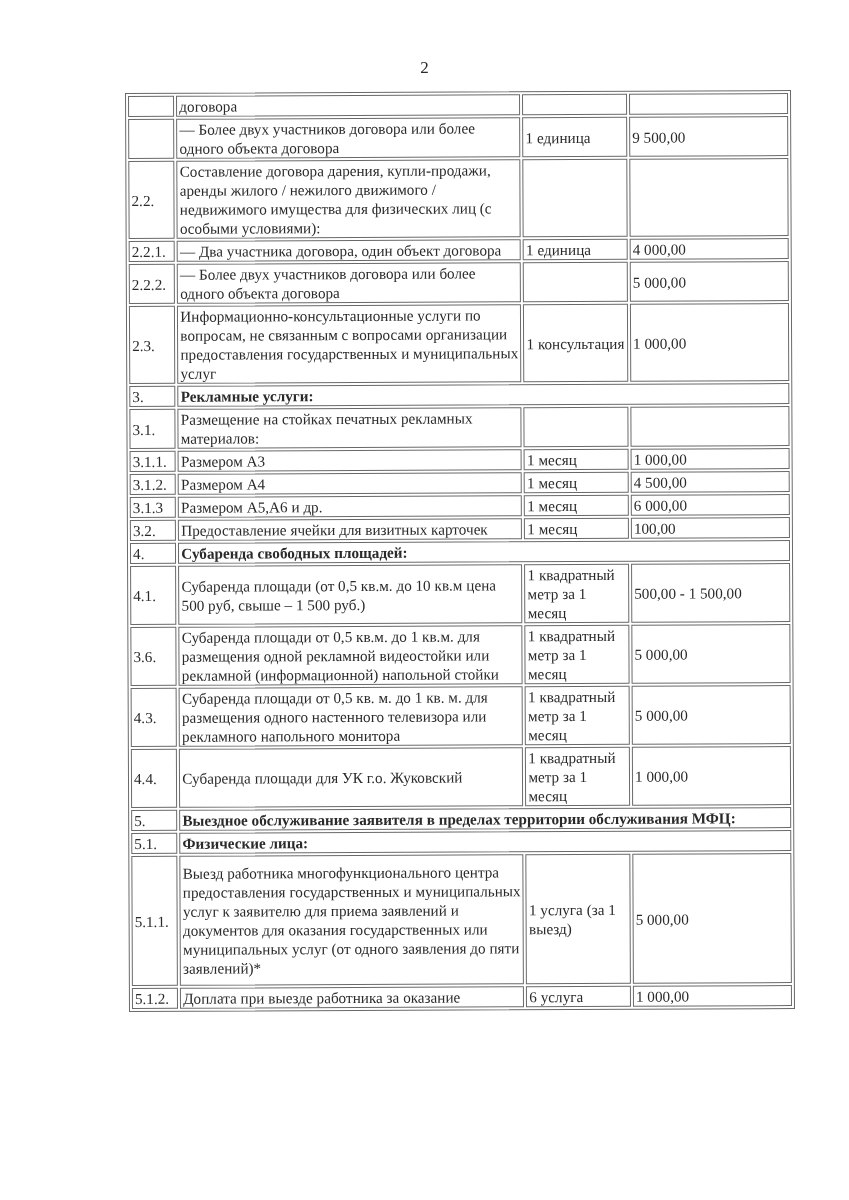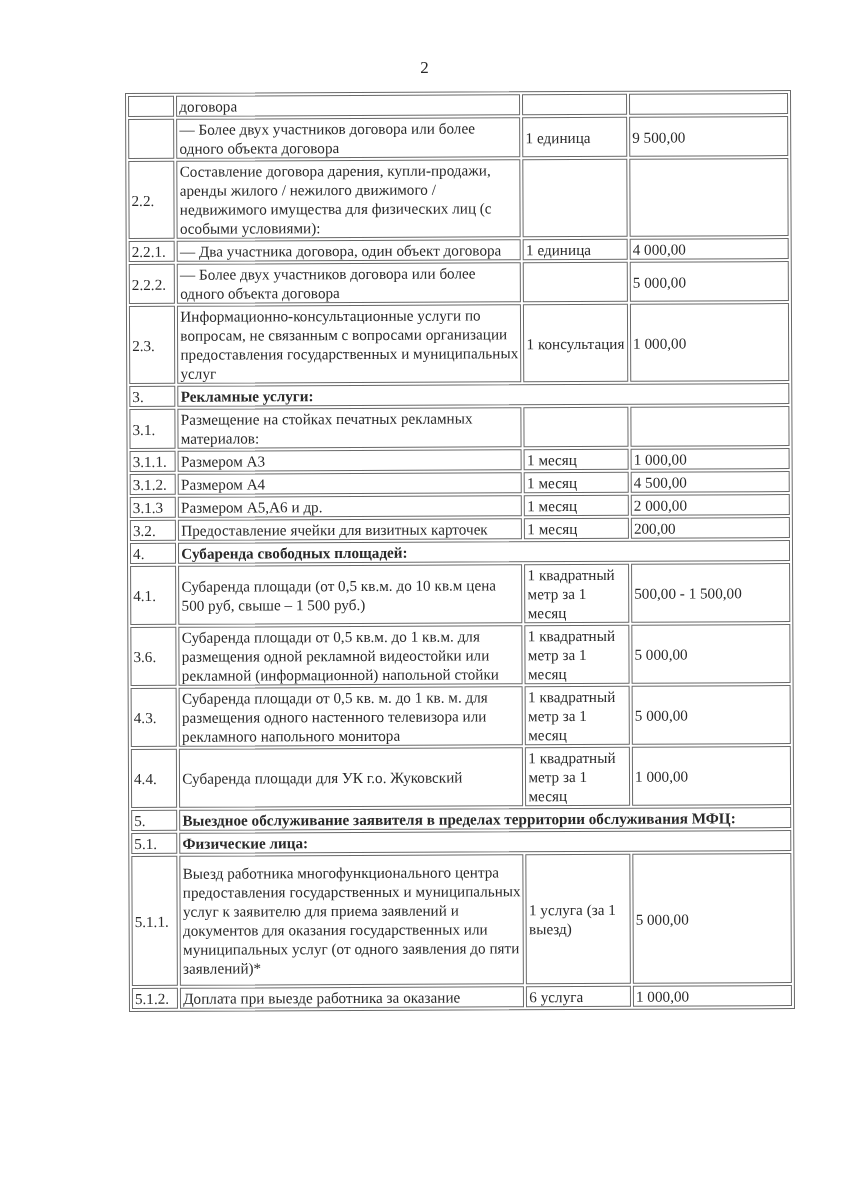--- a/index.html
+++ b/index.html
@@ -117,27 +117,27 @@
       <tr>
         <td class="num-cell">3.1.2.</td>
         <td class="desc-cell">Размером А4</td>
         <td>1 месяц</td>
         <td>4 500,00</td>
       </tr>
       <tr>
         <td class="num-cell">3.1.3</td>
         <td class="desc-cell">Размером А5,А6 и др.</td>
         <td>1 месяц</td>
-        <td>2 000,00</td>
+        <td>6 000,00</td>
       </tr>
       <tr>
         <td class="num-cell">3.2.</td>
         <td class="desc-cell">Предоставление ячейки для визитных карточек</td>
         <td>1 месяц</td>
-        <td>200,00</td>
+        <td>100,00</td>
       </tr>
       <tr class="section">
         <td class="num-cell">4.</td>
         <td colspan="3" class="desc-cell">Субаренда свободных площадей:</td>
       </tr>
       <tr>
         <td class="num-cell">4.1.</td>
         <td class="desc-cell">Субаренда площади (от 0,5 кв.м. до 10 кв.м цена 500 руб, свыше – 1 500 руб.)</td>
         <td>1 квадратный метр за 1 месяц</td>
         <td>500,00 - 1 500,00</td>

